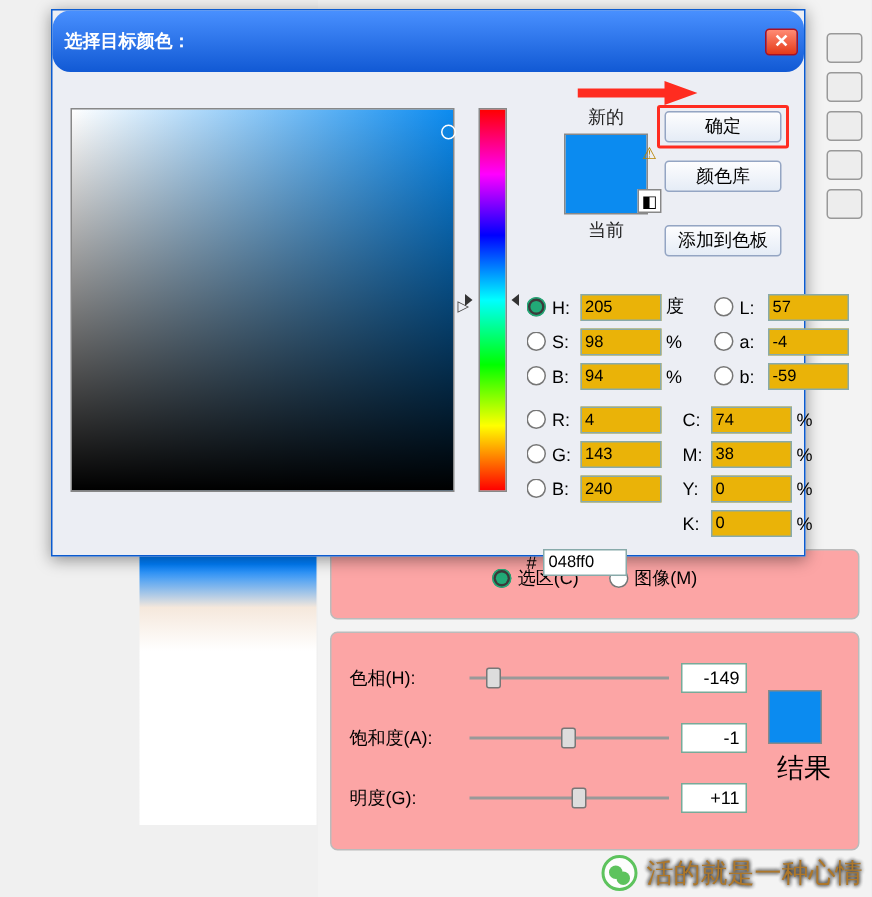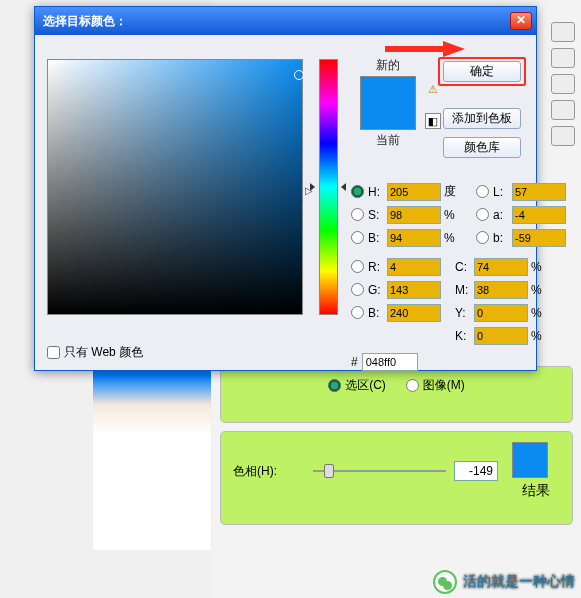--- a/index.html
+++ b/index.html
@@ -4,56 +4,56 @@
 <style>
 * { box-sizing: border-box; margin: 0; padding: 0; font-family: "Microsoft YaHei", SimSun, sans-serif; font-size: 12px; }
 body { width: 581px; height: 598px; background: #f0f0f0; position: relative; overflow: hidden; }
 
 .background-panel { position: absolute; inset: 0; }
 .bg-photo { position: absolute; left: 93px; top: 260px; width: 118px; height: 290px; background: linear-gradient(#0095ff,#0080ff 40%, #f5e8dc 50%, #fff 60%); overflow: hidden; }
 .bg-right { position: absolute; left: 212px; top: 0; right: 0; bottom: 0; background: #f3f3f3; }
 .right-stack { position: absolute; right: 6px; top: 22px; display:flex; flex-direction:column; gap:6px;}
 .right-stack div { width:24px; height:20px; border:1px solid #999; background:#ededed; border-radius:3px;}
 
-.fieldset { border:1px solid #bbb; border-radius:5px; padding:10px 12px 24px; margin:8px; background:#bef264;}
+.fieldset { border:1px solid #bbb; border-radius:5px; padding:10px 12px 14px; margin:8px; background:#fca5a5;}
 .fieldset-title { font-size:12px; color:#222; margin-bottom:8px; display:block;}
 .radio-row { display:flex; align-items:center; gap:20px; margin-bottom:4px;}
 .radio-row label { display:flex; align-items:center; gap:4px;}
 .radio-row input { accent-color:#2a7; }
 .slider-row { display:flex; align-items:center; gap:8px; margin:10px 0;}
 .slider-row .label { width:72px; text-align:left; }
 .slider-row input[type=range]{ flex:1; height:2px; -webkit-appearance:none; background:#999; }
 .slider-row input[type=range]::-webkit-slider-thumb{ -webkit-appearance:none; width:10px;height:14px;background:#ddd;border:1px solid #777;border-radius:2px; cursor:pointer;}
 .num-box { width:44px; height:20px; border:1px solid #7a9; background:#fff; font-size:12px; text-align:right; padding:2px 4px;}
 .result-swatch { width:36px; height:36px; background:#0b8bf0; border:1px solid #888; }
-.result-label { font-size:14px; text-align:center; margin-top:4px;}
+.result-label { font-size:18px; text-align:center; margin-top:4px;}
 .replace-grid { display:grid; grid-template-columns:1fr 48px; gap:6px 14px; align-items:center;}
 .replace-sliders { display:flex; flex-direction:column; }
 
 .dialog { position:absolute; left:34px; top:6px; width:503px; height:365px; background:#eceef4; border:1px solid #0a5bd0; box-shadow:0 2px 10px rgba(0,0,0,.4);}
-.titlebar { height:28px; background:linear-gradient(#4990ff,#1159d4); display:flex; align-items:center; justify-content:space-between; padding:0 4px 0 8px;}
+.titlebar { height:41px; background:linear-gradient(#4990ff,#1159d4); display:flex; align-items:center; justify-content:space-between; padding:0 4px 0 8px;border-radius:12px;}
 .titlebar span { color:#fff; font-weight:bold; font-size:12px;}
 .close-btn { width:22px; height:18px; background:linear-gradient(#ff8b74,#e53a18); border:1px solid #a12; border-radius:3px; color:#fff; text-align:center; line-height:15px; font-weight:bold; cursor:pointer;}
 .dlg-body { position:relative; padding:10px 12px; height:calc(100% - 25px);}
 .red-arrow { position:absolute; left:350px; top:6px; width:80px; height:16px; }
 .red-arrow svg polygon{ fill:#ff2c20;}
 
 .color-field { position:absolute; left:12px; top:24px; width:256px; height:256px; border:1px solid #888;
   background: linear-gradient(to bottom, rgba(0,0,0,0), #000), linear-gradient(to right, #fff, #0b8bf0);}
 .cf-cursor { position:absolute; left:246px; top:10px; width:10px;height:10px;border:1px solid #fff; border-radius:50%;}
 .sv-arrow { position:absolute; left:270px; top:150px; color:#444; font-size:10px;}
 
 .hue-strip { position:absolute; left:284px; top:24px; width:19px; height:256px; border:1px solid #888;
   background:linear-gradient(to top,#ff0000 0%,#ffff00 17%,#00ff00 33%,#00ffff 50%,#0000ff 67%,#ff00ff 83%,#ff0000 100%);}
 .hue-slider { position:absolute; left:278px; top:148px; width:30px; height:8px; pointer-events:none;}
 .hue-slider::before,.hue-slider::after{content:"";position:absolute;top:0;width:0;height:0;border-top:4px solid transparent;border-bottom:4px solid transparent;}
 .hue-slider::before{left:-3px;border-left:5px solid #333;}
 .hue-slider::after{right:-3px;border-right:5px solid #333;}
 
-.preview-block { position:absolute; left:318px; top:22px; width:70px; text-align:center;}
+.preview-block { position:absolute; left:334px; top:22px; width:70px; text-align:center;}
 .preview-block .new-label,.preview-block .cur-label { font-size:12px; color:#222;}
 .swatch { width:56px; height:54px; margin:2px auto; border:1px solid #888;
   background:linear-gradient(#0b8bf0 0%,#0b8bf0 52%, #0b8bf0 52%,#0b8bf0 100%);}
 .warn-icons { position:absolute; left:390px; top:46px; display:flex; flex-direction:column; gap:16px;}
 .warn-icons div{ width:16px; height:16px; display:flex; align-items:center; justify-content:center; border:1px solid #888; background:#fff; font-size:11px;}
 .warn-tri { border:none!important; background:none!important; color:#b88500; font-size:14px;}
 
 .btn { width:78px; height:21px; border:1px solid #94a5c3; background:linear-gradient(#fdfdfe,#e5ecf6); border-radius:3px; font-size:12px; cursor:pointer;text-align:center;}
 .btn-col { position:absolute; right:10px; top:22px; display:flex; flex-direction:column; gap:8px; align-items:center;}
 .ok-wrap { border:2px solid #ff2c20; padding:2px 3px; border-radius:2px;}
@@ -70,21 +70,21 @@
 .two-col{ display:grid; grid-template-columns:1fr 1fr; gap:2px 14px;}
 
 .web-only { position:absolute; left:12px; bottom:12px; display:flex; align-items:center; gap:4px;}
 .web-only input{ width:13px;height:13px;}
 
 .watermark { position:absolute; right:6px; bottom:4px; display:flex; align-items:center; gap:6px; opacity:.85;}
 .watermark .logo{ width:24px;height:24px;border-radius:50%;background:#fff;border:2px solid #4b4;position:relative;}
 .watermark .logo::before,.watermark .logo::after{content:"";position:absolute;background:#4b4;border-radius:50%;}
 .watermark .logo::before{width:9px;height:9px;left:3px;top:5px;}
 .watermark .logo::after{width:9px;height:9px;right:3px;top:9px;}
-.watermark span{ color:#0369a1; font-size:14px; text-shadow:0 0 3px #000,0 0 3px #000;font-family:Liberation Mono, monospace;}
+.watermark span{ color:#a16207; font-size:18px; text-shadow:0 0 3px #000,0 0 3px #000;font-family:Liberation Mono, monospace;}
 </style>
 </head>
 <body>
 
 <div class="background-panel">
   <div class="bg-photo"></div>
   <div class="bg-right">
     <div class="right-stack">
       <div></div>
         <div></div>
@@ -105,20 +105,30 @@
       </div>
     </div>
     <div class="fieldset">
       <div class="replace-grid">
         <div class="replace-sliders">
           <div class="slider-row">
             <span class="label">色相(H):</span>
             <input type="range" min="-180" max="180" value="-149" style="">
             <input class="num-box" value="-149" style="">
           </div>
+          <div class="slider-row">
+            <span class="label">饱和度(A):</span>
+            <input type="range" min="-100" max="100" value="-1" style="">
+            <input class="num-box" value="-1" style="">
+          </div>
+          <div class="slider-row">
+            <span class="label">明度(G):</span>
+            <input type="range" min="-100" max="100" value="11" style="">
+            <input class="num-box" value="+11" style="">
+          </div>
         </div>
         <div style="text-align:center;">
           <div class="result-swatch"></div>
           <div class="result-label">结果</div>
         </div>
       </div>
     </div>
   </div>
 </div>
 
@@ -148,22 +158,22 @@
     </div>
     <div class="warn-icons">
       <div class="warn-tri">⚠</div>
       <div>◧</div>
     </div>
 
     <div class="btn-col">
       <div class="ok-wrap">
         <button class="btn">确定</button>
       </div>
+      <button class="btn">颜色库</button>
       <button class="btn" style="margin-top:14px;">添加到色板</button>
-      <button class="btn">颜色库</button>
     </div>
 
     <div class="inputs">
       <div class="two-col">
         <div class="col-left">
           <div class="inrow">
               <input type="radio" name="m" checked="" style="">
               <span class="lab">H:</span>
               <input class="val" value="205" style="">
               <span class="unit">度</span>
@@ -239,23 +249,19 @@
               <span class="unit">%</span>
             </div>
         </div>
       </div>
       <div class="hex-row">
         <span>#</span>
         <input class="val" value="048ff0" style="">
       </div>
     </div>
 
-    <label class="web-only">
-      <input type="checkbox" style="">
-        <span>只有 Web 颜色</span>
-    </label>
   </div>
 </div>
 
 <div class="watermark">
   <div class="logo"></div>
   <span>活的就是一种心情</span>
 </div>
 
 </body></html>

